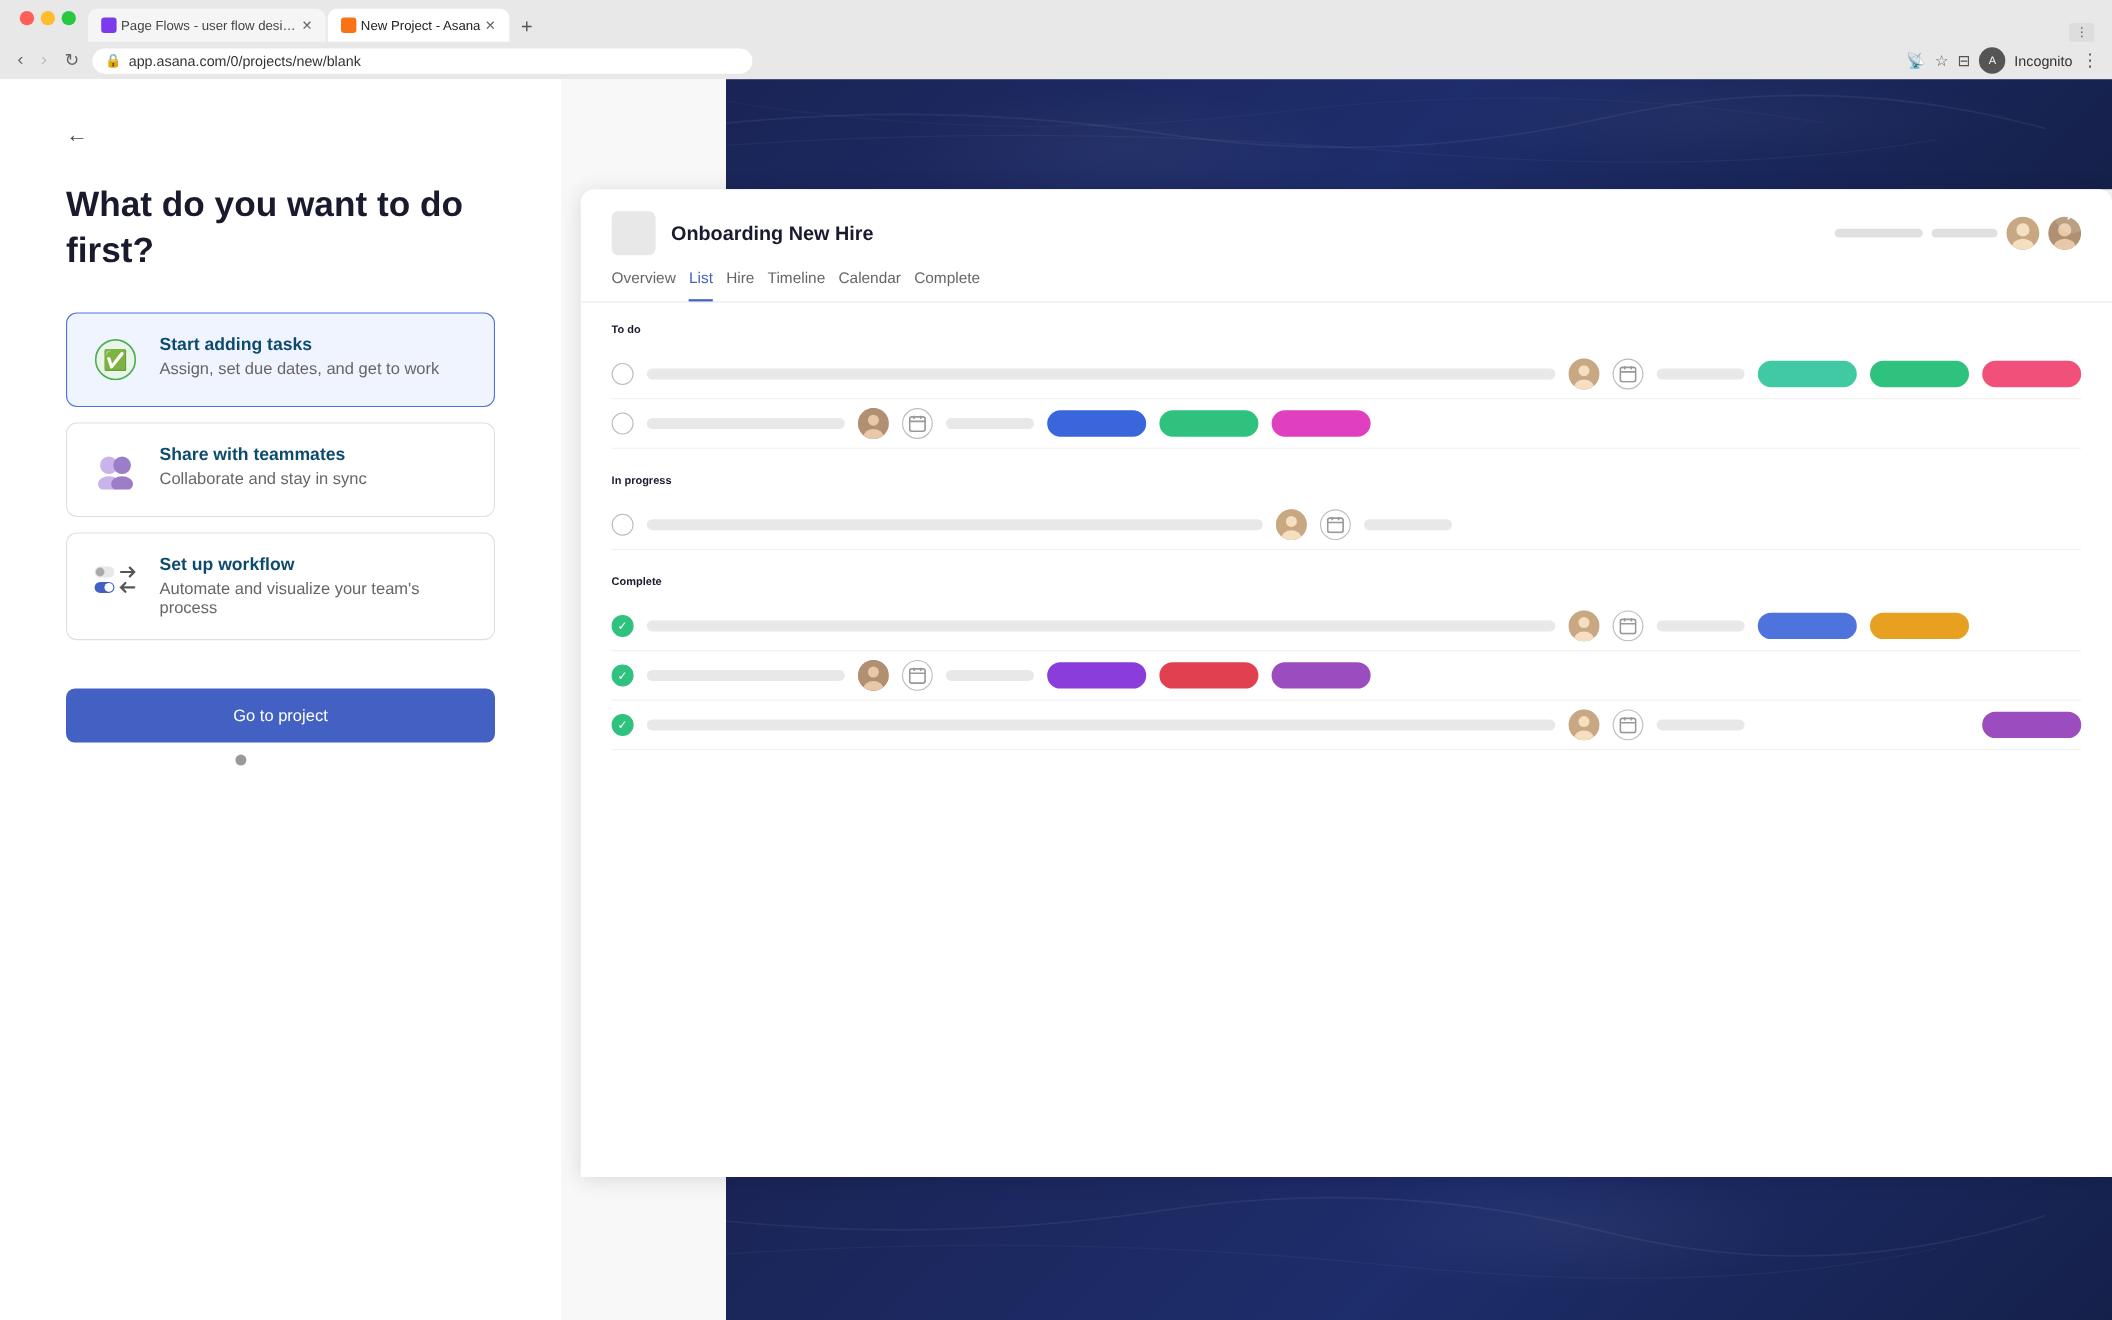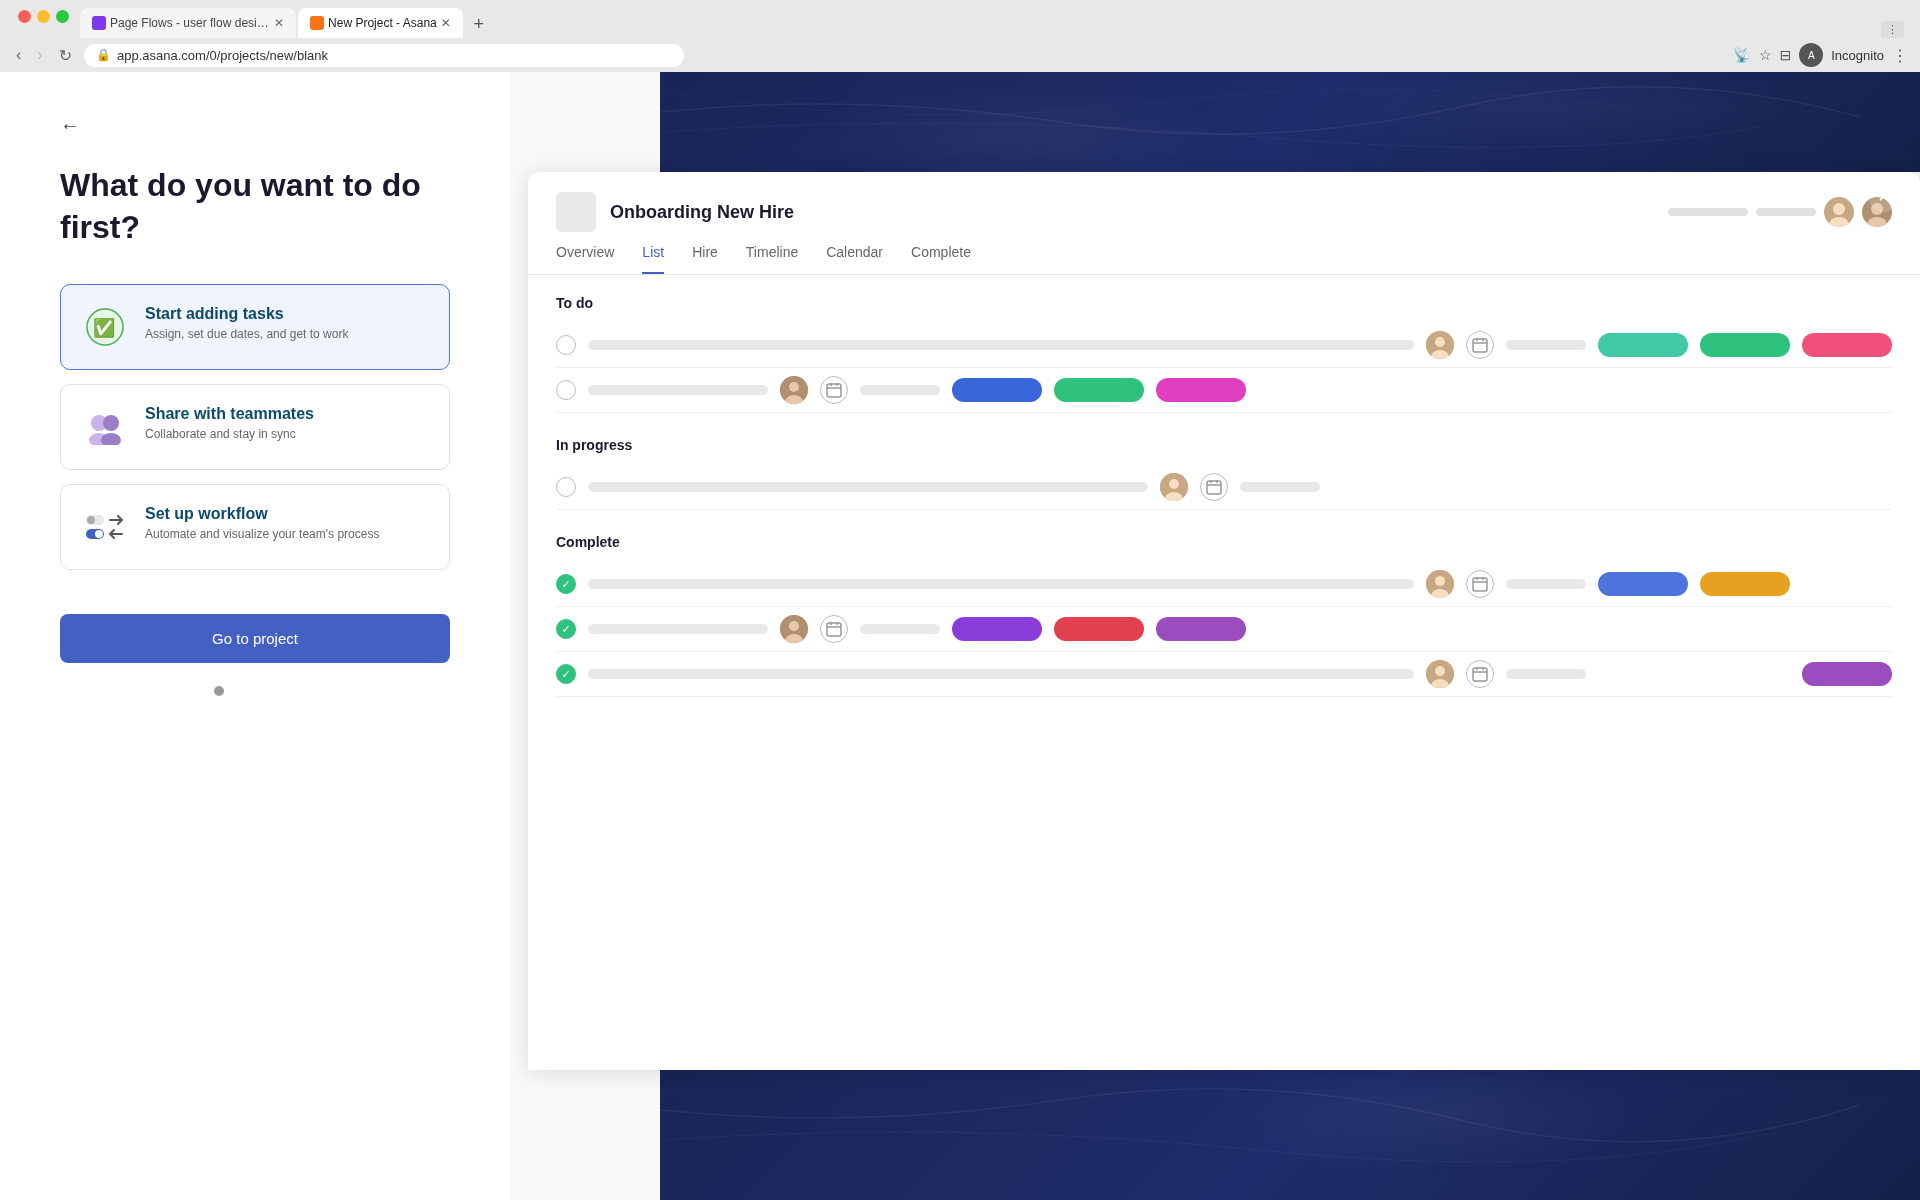--- a/index.html
+++ b/index.html
@@ -192,21 +192,21 @@
       font-size: 22px;
     }
     .option-text { flex: 1; }
     .option-title {
       font-size: 16px;
       font-weight: 600;
       color: #0c4a6e;
       margin-bottom: 4px;
     }
     .option-desc {
-      font-size: 12px;
+      font-size: 15px;
       color: #666;
     }
 
     .go-btn {
       margin-top: 30px;
       background: #4361c2;
       color: #fff;
       border: none;
       border-radius: 8px;
       padding: 16px;
@@ -268,21 +268,21 @@
       background: #ccc;
       overflow: hidden;
       display: flex;
       align-items: center;
       justify-content: center;
       font-size: 14px;
     }
 
     .project-tabs {
       display: flex;
-      gap: 28px;
+      gap: 12px;
     }
     .proj-tab {
       font-size: 14px;
       color: #666;
       padding-bottom: 12px;
       cursor: pointer;
       border-bottom: 2px solid transparent;
     }
     .proj-tab.active {
       color: #4361c2;
@@ -291,21 +291,21 @@
     }
 
     
     .project-content {
       padding: 20px 28px;
       overflow-y: auto;
       height: calc(100% - 100px);
     }
 
     .section-title {
-      font-size: 14px;
+      font-size: 10px;
       font-weight: 600;
       color: #1a1a2e;
       margin-bottom: 12px;
     }
 
     .task-table {
       width: 100%;
       margin-bottom: 24px;
     }
 

